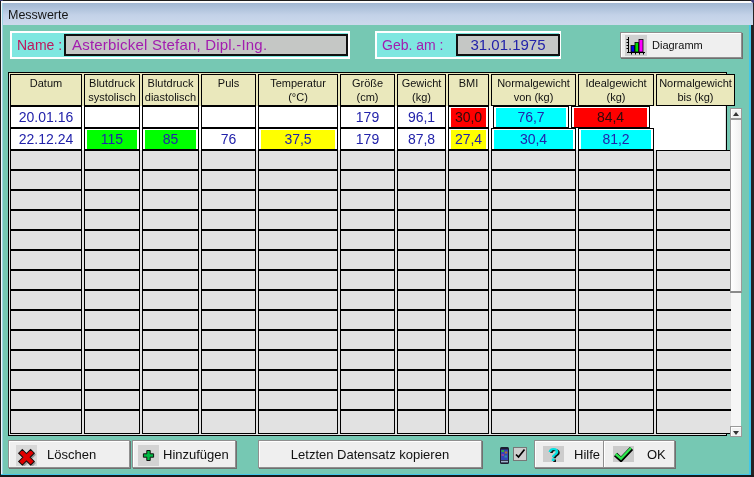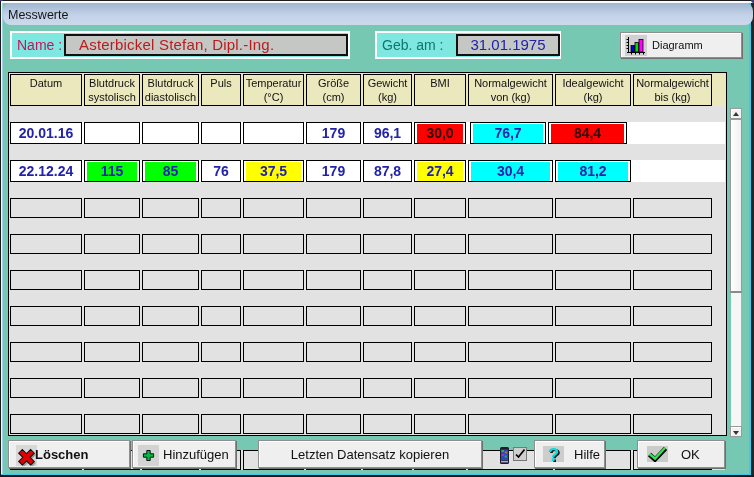--- a/index.html
+++ b/index.html
@@ -7,48 +7,48 @@
 #edge-top{left:0;top:0;width:754px;height:1px;background:#1c1c1c;}
 #edge-top2{left:1px;top:1px;width:752px;height:2px;background:#fbfbfb;}
 #edge-left{left:0;top:1px;width:1px;height:476px;background:#1c1c1c;}
 #edge-left2{left:1px;top:3px;width:1px;height:471px;background:#f0f4f8;}
 #edge-left3{left:2px;top:3px;width:1px;height:471px;background:#9fd4e4;}
 #edge-right{left:751px;top:1px;width:3px;height:476px;background:#252525;}
 #edge-right2{left:749px;top:3px;width:2px;height:471px;background:#41c7ea;}
 #edge-bot{left:1px;top:475px;width:753px;height:2px;background:#1a1a1a;}
 #edge-bot2{left:1px;top:474px;width:750px;height:2px;background:#41c7ea;}
 
-#title{left:3px;top:3px;width:745px;height:22px;background:linear-gradient(#a0b6d1,#c3d2e8 55%,#ccd9ec);color:#151515;font-size:12.5px;line-height:24px;padding-left:5px;border-radius:8px;}
+#title{left:3px;top:3px;width:745px;height:22px;background:linear-gradient(#a0b6d1,#c3d2e8 55%,#ccd9ec);color:#151515;font-size:12.5px;line-height:24px;padding-left:5px;}
 
 .panel{background:#7ee7e0;border:2px solid #fff;box-sizing:border-box;}
 #pname{left:10px;top:31px;width:340px;height:28px;}
 #pname .lbl{position:absolute;left:5px;top:0;line-height:24px;font-size:14px;color:#be185d;}
-#iname{position:absolute;left:52px;top:1px;width:284px;height:22px;background:#c5c7c5;border:2px solid #101010;box-sizing:border-box;font-size:15px;line-height:18px;color:#b91c1c;padding-left:13px;letter-spacing:.2px;}
+#iname{position:absolute;left:52px;top:1px;width:284px;height:22px;background:#c5c7c5;border:2px solid #101010;box-sizing:border-box;font-size:15px;line-height:18px;color:#a21caf;padding-left:6px;letter-spacing:.2px;}
 #pgeb{left:375px;top:31px;width:186px;height:28px;}
-#pgeb .lbl{position:absolute;left:5px;top:0;line-height:24px;font-size:14px;color:#0f766e;}
+#pgeb .lbl{position:absolute;left:5px;top:0;line-height:24px;font-size:14px;color:#a21caf;}
 #igeb{position:absolute;left:79px;top:1px;width:104px;height:22px;background:#c5c7c5;border:2px solid #101010;box-sizing:border-box;font-size:15px;line-height:18px;color:#2222aa;text-align:center;}
 
 .btn{background:#efefef;border:1px solid #8f8f8f;box-sizing:border-box;box-shadow:inset 1px 1px 0 #fff,1px 1px 0 #6f6f6f;font-size:13px;color:#101010;}
 #bdiag{left:620px;top:32px;width:122px;height:26px;}
 #bdiag span{position:absolute;left:31px;top:0;line-height:25px;font-size:11px;}
 #bdiag svg{position:absolute;left:4px;top:2px;}
 
 #tbl{left:8px;top:72px;width:719px;height:364px;border:1px solid #000;background:linear-gradient(#e8e6ba 0 2px,#e2e2e2 2px);box-sizing:border-box;padding:1px;}
 .row{display:flex;width:715px;}
 .row.hdr{background:#eae8bc;height:32px;}
 .row.d{background:#ffffff;height:22px;}
 .row.e{background:#e2e2e2;height:20px;}
 .row.el{background:#e2e2e2;height:24px;}
 .c{border:1px solid #000;box-sizing:border-box;flex:0 0 auto;text-align:center;overflow:hidden;}
-.row+.row{margin-top:16px;font-weight:bold;}
+.row+.row{margin-top:0;}
 .hdr .c{background:#eae8bc;font-size:11px;line-height:14px;padding-top:1px;color:#111;}
 .d .c{background:#fff;font-size:14px;line-height:20px;color:#2222aa;}
 .e .c,.el .c{background:#e2e2e2;}
 .gap{flex:0 0 2px;}
-.w1{width:72px;}.w2{width:56px;}.w3{width:57px;}.w4{width:40px;}.w5{width:61px;}.w6{width:55px;}.w7{width:49px;}.w8{width:52px;}.w9{width:85px;}.w10{width:76px;}.w11{width:79px;}
+.w1{width:72px;}.w2{width:56px;}.w3{width:57px;}.w4{width:55px;}.w5{width:80px;}.w6{width:55px;}.w7{width:49px;}.w8{width:41px;}.w9{width:85px;}.w10{width:76px;}.w11{width:79px;}
 .fill{display:block;height:20px;margin:0 2px;line-height:20px;box-shadow:inset 0 1px 0 #fff;}
 .fG{background:#00ff00;}
 .fY{background:#ffff00;}
 .fC{background:#00ffff;}
 .fR{background:#ff0000;color:#2a0b0b;}
 
 #sbar{left:730px;top:108px;width:12px;height:328px;}
 .sbtn{position:absolute;left:0;width:12px;height:11px;background:#f2f2f2;border:1px solid #9a9a9a;box-sizing:border-box;box-shadow:inset 1px 1px 0 #fff;}
 #sup{top:0;}
 #sdn{top:318px;}
@@ -56,21 +56,21 @@
 #strack{position:absolute;left:1px;top:185px;width:10px;height:133px;background:#f6f6f6;}
 .tri{position:absolute;width:0;height:0;border-left:3px solid transparent;border-right:3px solid transparent;left:2px;}
 .tup{border-bottom:4px solid #333;top:3px;}
 .tdn{border-top:4px solid #333;top:4px;}
 
 .bb{top:440px;height:28px;}
 #blo{left:8px;width:122px;}
 #bhi{left:132px;width:104px;}
 #bko{left:258px;width:224px;text-align:center;line-height:26px;}
 #bhe{left:534px;width:71px;}
-#bok{left:637px;width:88px;text-align:center;}
+#bok{left:603px;width:72px;text-align:center;}
 .bico{position:absolute;top:3px;}
 .blabel{position:absolute;top:0;line-height:27px;}
 #bko{line-height:27px;}
 </style></head><body>
 <div class="abs" id="edge-top"></div>
 <div class="abs" style="left:0;top:0;width:3px;height:3px;background:#3d3d75;border-bottom-right-radius:3px;"></div>
 <div class="abs" style="left:751px;top:0;width:3px;height:3px;background:#3d3d75;border-bottom-left-radius:3px;z-index:5;"></div>
 <div class="abs" id="edge-left"></div>
 <div class="abs" id="edge-left2"></div>
 <div class="abs" id="edge-left3"></div>
@@ -531,21 +531,21 @@
 </div>
 
 <div class="abs btn bb" id="blo">
   <svg class="bico" width="21" height="21" viewBox="0 0 21 21" style="left:7px;top:4px;">
     <rect width="21" height="21" fill="#d8d8d8"></rect>
     <g transform="translate(2.2,2.2) scale(0.92)">
     <path d="M4.5 2.5 L9 7 L13.5 2.5 L17.5 6.5 L13 11 L17.5 15.5 L13.5 19.5 L9 15 L4.5 19.5 L0.5 15.5 L5 11 L0.5 6.5 Z" fill="#9c9c9c" transform="translate(1.8,1.8)"></path>
     <path d="M4.5 2.5 L9 7 L13.5 2.5 L17.5 6.5 L13 11 L17.5 15.5 L13.5 19.5 L9 15 L4.5 19.5 L0.5 15.5 L5 11 L0.5 6.5 Z" fill="#e00000" stroke="#101010" stroke-width="1.1"></path>
     </g>
   </svg>
-  <span class="blabel" style="left:26px;font-weight:bold;">Löschen</span>
+  <span class="blabel" style="left:38px;">Löschen</span>
 </div>
 <div class="abs btn bb" id="bhi">
   <svg class="bico" width="21" height="21" viewBox="0 0 21 21" style="left:5px;top:4px;">
     <rect width="21" height="21" fill="#d3d3d3"></rect>
     <path d="M8.8 5.5 h3.4 v3.3 h3.4 v3.4 h-3.4 v3.3 h-3.4 v-3.3 h-3.4 v-3.4 h3.4 Z" fill="#00bb44" stroke="#101010" stroke-width="1"></path>
   </svg>
   <span class="blabel" style="left:30px;">Hinzufügen</span>
 </div>
 <div class="abs btn bb" id="bko">Letzten Datensatz kopieren</div>
 

